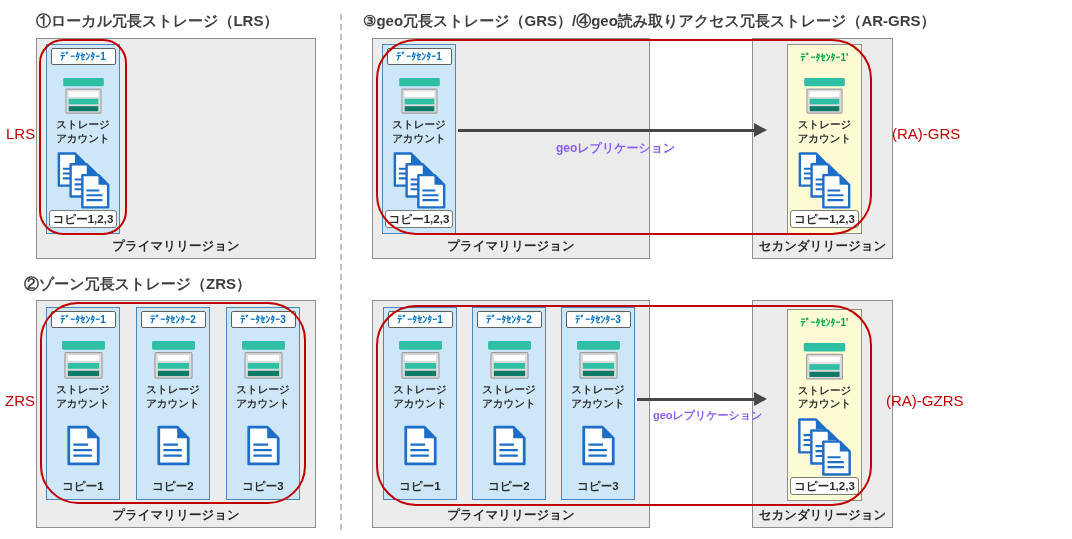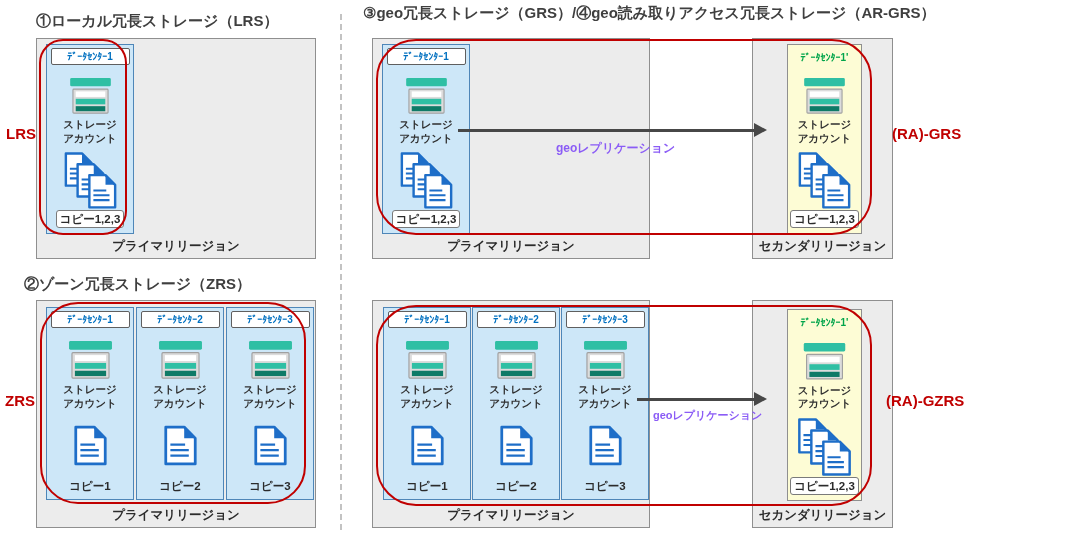--- a/index.html
+++ b/index.html
@@ -18,21 +18,21 @@
   .region{
     position:absolute;background:#ececec;border:1.5px solid #8f8f8f;
     box-sizing:border-box;
   }
   .region-label{
     position:absolute;bottom:3px;left:0;right:0;text-align:center;
     font-size:12.5px;font-weight:bold;color:#2b2b2b;white-space:nowrap;
   }
   .dc{
     position:absolute;display:flex;flex-direction:column;align-items:center;
-    box-sizing:border-box;width:88px;
+    box-sizing:border-box;width:74px;
   }
   .dc.blue{background:#cde7f8;border:1.5px solid #4e86b8;}
   .dc.yellow{background:#fdfcd5;border:1.5px solid #8f8f8f;}
   .dc-header{
     font-size:10px;font-weight:bold;line-height:15px;white-space:nowrap;
   }
   .dc-header.boxed{
     margin-top:3px;background:#ffffff;border:1px solid #5f5f5f;border-radius:2px;
     width:calc(100% - 7px);box-sizing:border-box;text-align:center;
   }
@@ -51,21 +51,21 @@
     color:#2b2b2b;line-height:16px;white-space:nowrap;
   }
   .copy-label.boxed{
     background:#ffffff;border:1px solid #7a7a7a;border-radius:3px;padding:0 3px;
   }
   .red-outline{
     position:absolute;border:2.5px solid #c00000;box-sizing:border-box;
     pointer-events:none;background:transparent;
   }
   .side-label{
-    position:absolute;color:#c00000;font-weight:bold;font-size:15px;white-space:nowrap;
+    position:absolute;color:#c00000;font-weight:normal;font-size:15px;white-space:nowrap;
   }
   .arrow-line{position:absolute;height:3px;background:#474747;}
   .arrow-head{
     position:absolute;width:0;height:0;
     border-top:7px solid transparent;border-bottom:7px solid transparent;
     border-left:13px solid #474747;
   }
   .arrow-label{
     position:absolute;font-size:12px;font-weight:bold;color:#8b5cf6;white-space:nowrap;
   }
@@ -165,21 +165,21 @@
       <div>アカウント</div>
     </div>
     <svg class="doc-icon" viewBox="0 0 38 46">
         <use href="#sym-doc" width="38" height="46"></use>
       </svg>
     <div class="copy-label">コピー3</div>
   </div>
   <div class="red-outline" style="left:40px;top:302px;width:266px;height:202px;border-radius:38px"></div>
   <div class="side-label" style="left:5px;top:392px">ZRS</div>
 
-  <div class="panel-title" style="left:363px;top:4px">③geo冗長ストレージ（GRS）/④geo読み取りアクセス冗長ストレージ（AR-GRS）</div>
+  <div class="panel-title" style="left:363px;top:12px">③geo冗長ストレージ（GRS）/④geo読み取りアクセス冗長ストレージ（AR-GRS）</div>
   <div class="region" style="left:372px;top:38px;width:278px;height:221px">
     <div class="region-label">プライマリリージョン</div>
   </div>
   <div class="region" style="left:752px;top:38px;width:141px;height:221px">
     <div class="region-label">セカンダリリージョン</div>
   </div>
   <div class="dc blue" style="left:382px;top:44px;height:190px">
     <div class="dc-header boxed blue-text">ﾃﾞｰﾀｾﾝﾀｰ1</div>
     <svg class="storage-icon" viewBox="0 0 46 40">
         <use href="#sym-storage" width="46" height="40"></use>

